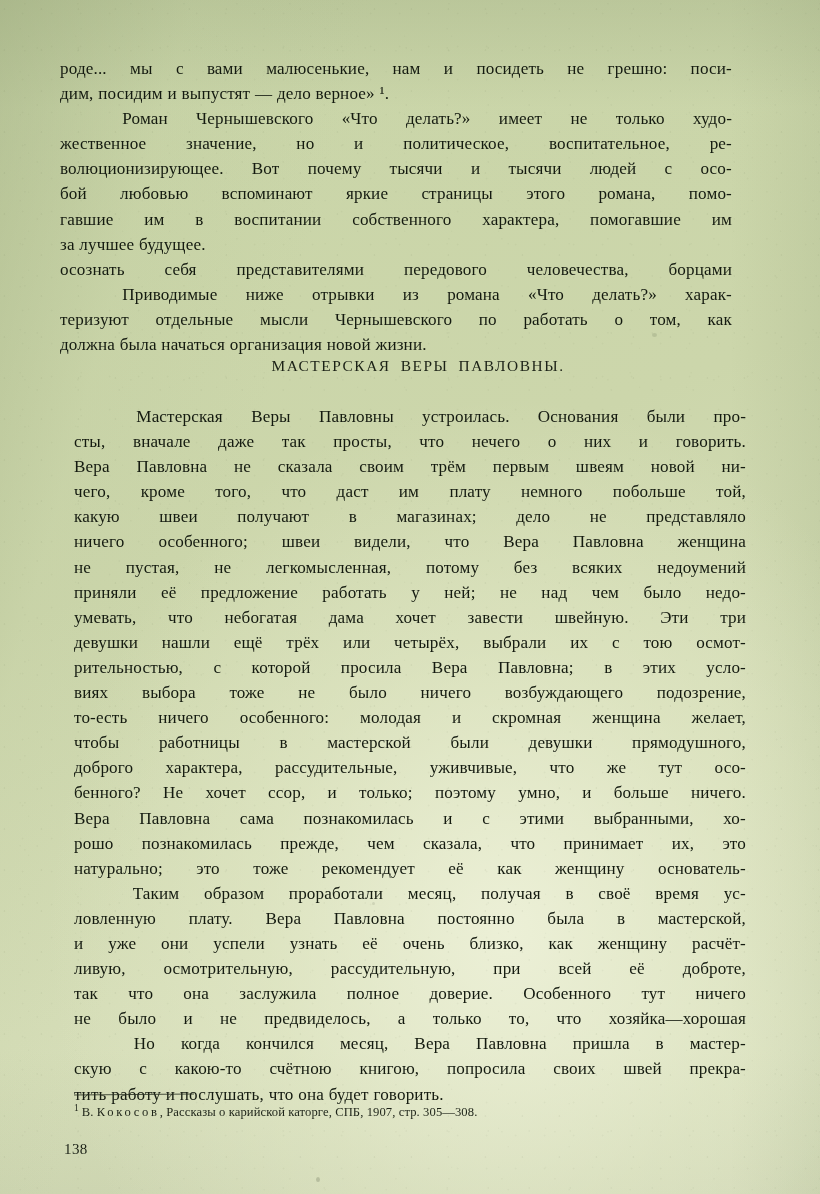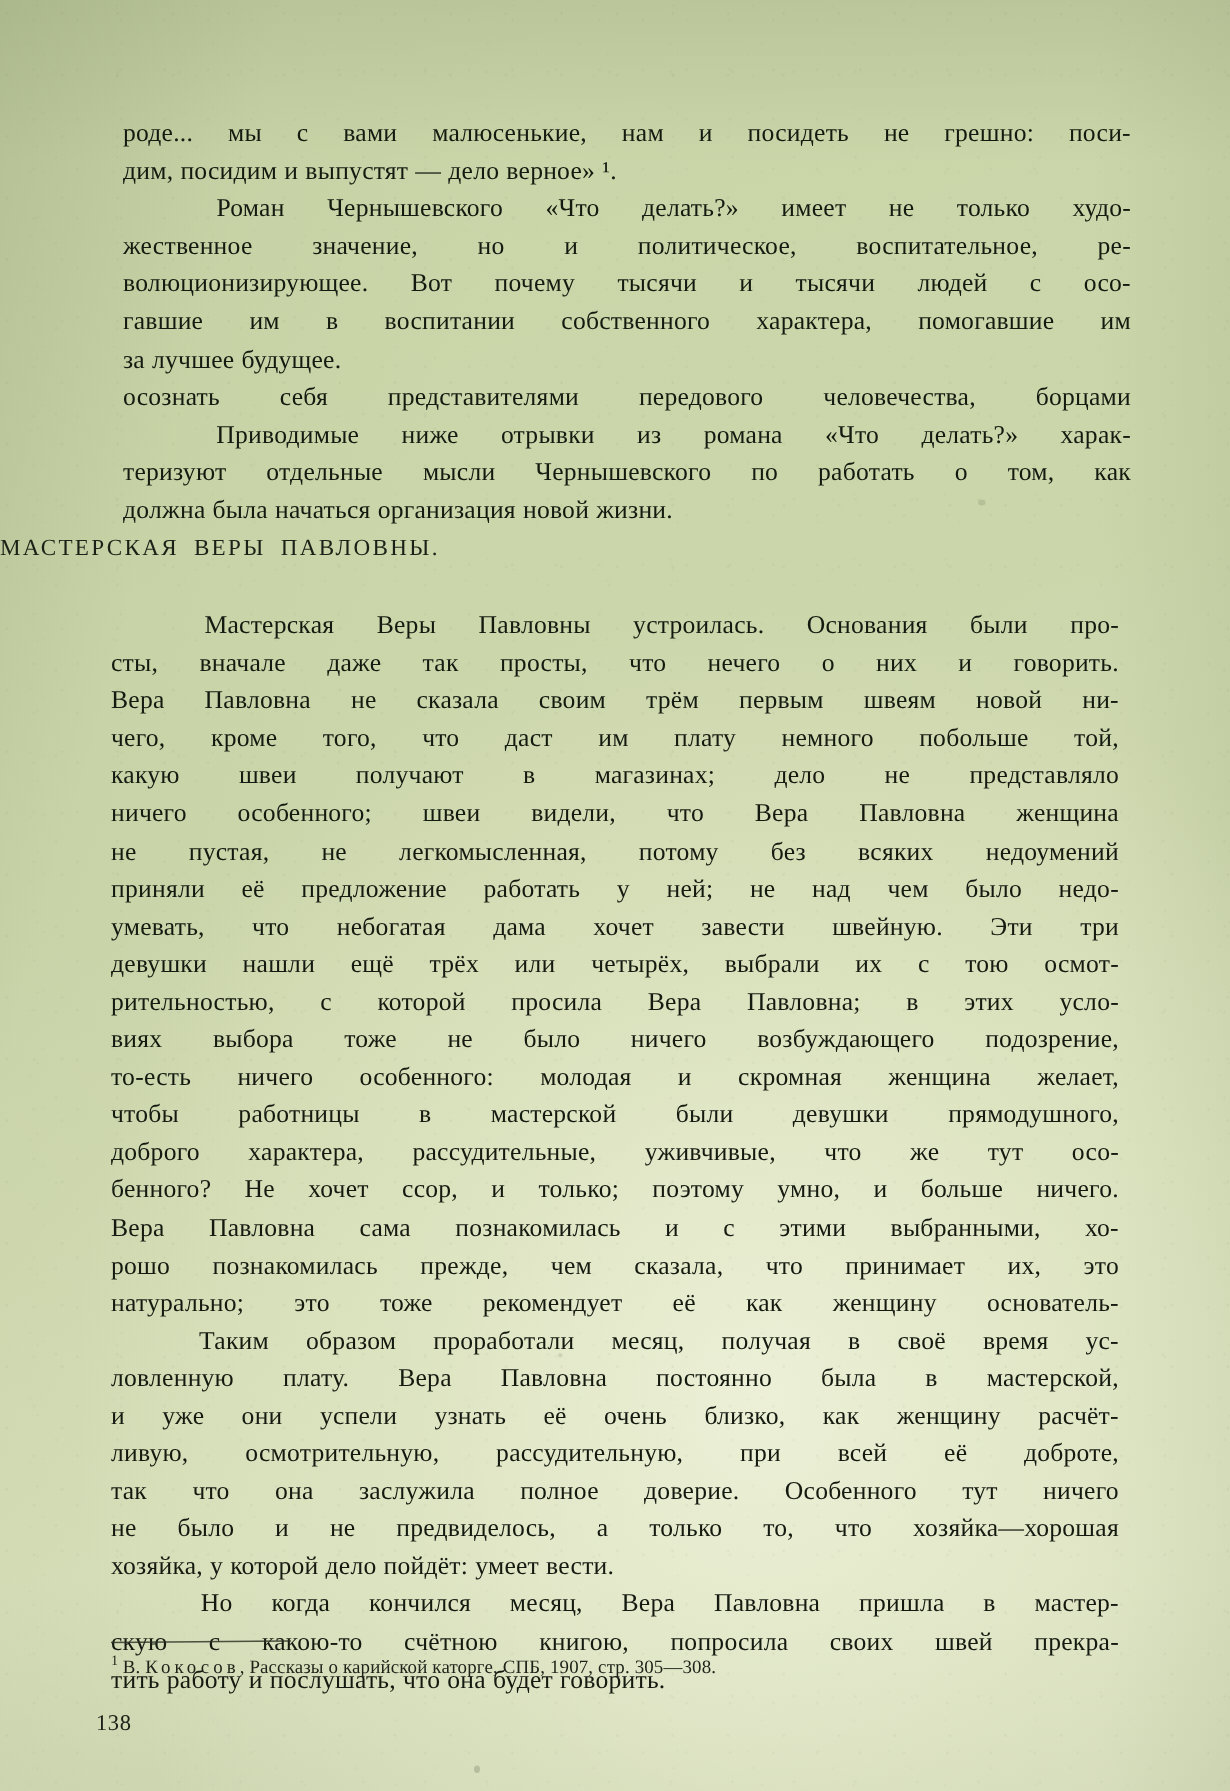--- a/index.html
+++ b/index.html
@@ -34,24 +34,23 @@
       radial-gradient(circle at 12% 22%, rgba(90,100,70,0.30) 0.6px, transparent 1.2px),
       radial-gradient(circle at 47% 8%,  rgba(90,100,70,0.22) 0.5px, transparent 1.1px),
       radial-gradient(circle at 78% 41%, rgba(90,100,70,0.26) 0.6px, transparent 1.2px),
       radial-gradient(circle at 33% 67%, rgba(90,100,70,0.20) 0.5px, transparent 1.0px),
       radial-gradient(circle at 91% 84%, rgba(90,100,70,0.24) 0.6px, transparent 1.2px),
       radial-gradient(circle at 61% 93%, rgba(90,100,70,0.18) 0.5px, transparent 1.0px);
     background-size: 37px 41px, 53px 47px, 29px 33px, 61px 43px, 41px 57px, 47px 39px;
   }
   .textblock {
     position: absolute;
-    left: 82px;
+    left: 60px;
     top: 56px;
     width: 672px;
-    margin-top: 20px;
   }
   p.para {
     margin: 0;
     font-size: 17.1px;
     line-height: 25.1px;
     text-align: justify;
     letter-spacing: 0.15px;
     word-spacing: 0.3px;
     color: #141a10;
   }
@@ -62,23 +61,24 @@
   
   p.para .ln.j {
     display: flex;
     justify-content: space-between;
   }
   p.para .ln.j > span { white-space: pre; }
   .indent { display: inline-block; width: 34px; }
 
   .heading {
     position: absolute;
-    left: 0;
+    left: 16px;
     right: 0;
     top: 357px;
+    text-align: center;
     font-size: 15.4px;
     letter-spacing: 1.55px;
     color: #1b2116;
     font-family: "Liberation Serif", "DejaVu Serif", serif;
   }
   .heading .gap { display: inline-block; width: 10px; }
 
   .body-start { position: absolute; left: 74px; top: 404px; width: 672px; }
 
   .footrule {
@@ -175,20 +175,30 @@
       <span class="ln j">
           <span>волюционизирующее.</span>
           <span>Вот</span>
           <span>почему</span>
           <span>тысячи</span>
           <span>и</span>
           <span>тысячи</span>
           <span>людей</span>
           <span>с</span>
           <span>осо-</span>
+        </span>
+      <span class="ln j">
+          <span>бой</span>
+          <span>любовью</span>
+          <span>вспоминают</span>
+          <span>яркие</span>
+          <span>страницы</span>
+          <span>этого</span>
+          <span>романа,</span>
+          <span>помо-</span>
         </span>
       <span class="ln j">
           <span>гавшие</span>
           <span>им</span>
           <span>в</span>
           <span>воспитании</span>
           <span>собственного</span>
           <span>характера,</span>
           <span>помогавшие</span>
           <span>им</span>
@@ -510,21 +520,20 @@
           <span>было</span>
           <span>и</span>
           <span>не</span>
           <span>предвиделось,</span>
           <span>а</span>
           <span>только</span>
           <span>то,</span>
           <span>что</span>
           <span>хозяйка—хорошая</span>
         </span>
-      <span class="ln"><span>хозяйка, у которой дело пойдёт: умеет вести.</span></span>
     </p>
 
     <p class="para">
       <span class="ln j">
           <span class="indent"></span>
           <span>Но</span>
           <span>когда</span>
           <span>кончился</span>
           <span>месяц,</span>
           <span>Вера</span>

